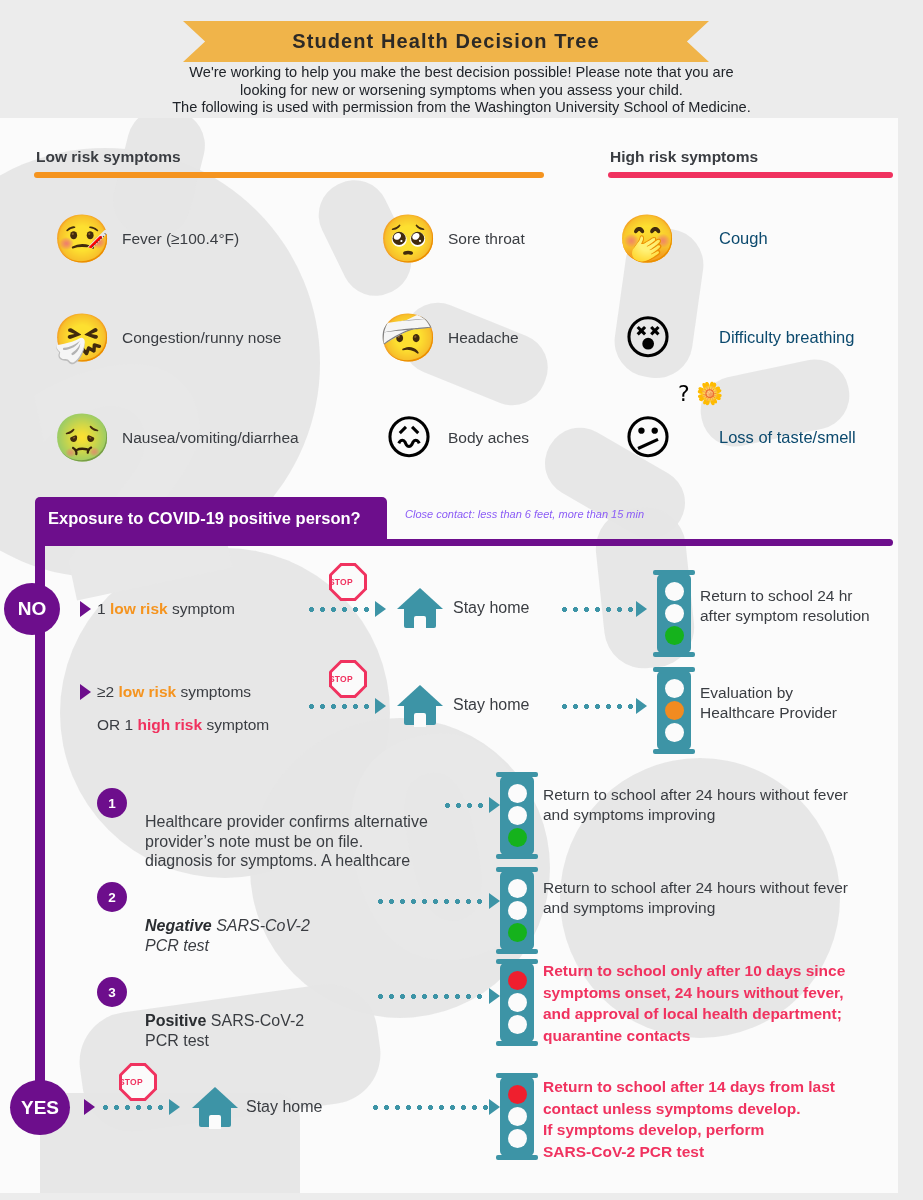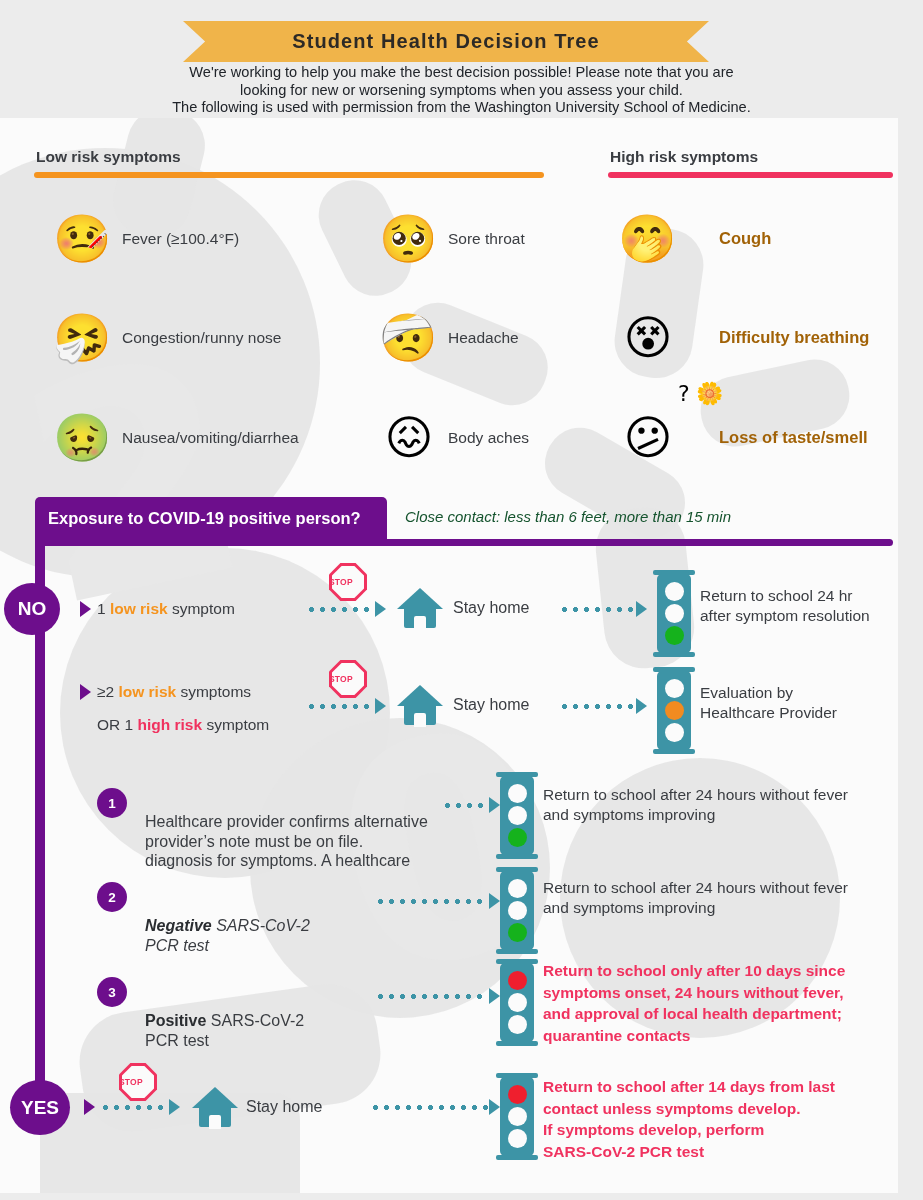--- a/index.html
+++ b/index.html
@@ -46,33 +46,33 @@
   
   .col-head{position:absolute;font-size:15.5px;font-weight:bold;color:#3a3d42;}
   .col-rule{position:absolute;height:6px;border-radius:3px;}
 
   .sym{position:absolute;display:flex;align-items:center;}
   .sym .emo{
     font-size:47px;line-height:1;width:62px;text-align:center;
     font-family:"DejaVu Sans",sans-serif;
   }
   .sym .lbl{font-size:15.5px;color:#3a3d42;margin-left:8px;white-space:nowrap;}
-  .sym .lbl.hi{color:#a16207;font-weight:bold;font-size:16.5px;margin-left:40px;}
+  .sym .lbl.hi{color:#0c4a6e;font-weight:normal;font-size:16.5px;margin-left:40px;}
   .flowerq{position:absolute;font-size:22px;font-family:"DejaVu Sans",sans-serif;}
 
   
   #expo-box{
     position:absolute;left:35px;top:497px;width:352px;height:42px;
     background:#6d0e8c;border-radius:5px 5px 0 0;
     display:flex;align-items:center;
   }
   #expo-box .t{color:#fff;font-weight:bold;font-size:16.5px;margin-left:13px;white-space:nowrap;}
   #expo-note{
     position:absolute;left:405px;top:508px;
-    font-style:italic;font-size:15px;color:#14532d;white-space:nowrap;
+    font-style:italic;font-size:11px;color:#8b5cf6;white-space:nowrap;
   }
   #expo-bar{position:absolute;left:35px;top:539px;width:858px;height:7px;background:#6d0e8c;border-radius:0 4px 4px 0;}
   #spine{position:absolute;left:35px;top:539px;width:10px;height:573px;background:#6d0e8c;}
 
   
   .node{
     position:absolute;border-radius:50%;background:#6d0e8c;
     display:flex;align-items:center;justify-content:center;
     color:#fff;font-weight:bold;
   }

